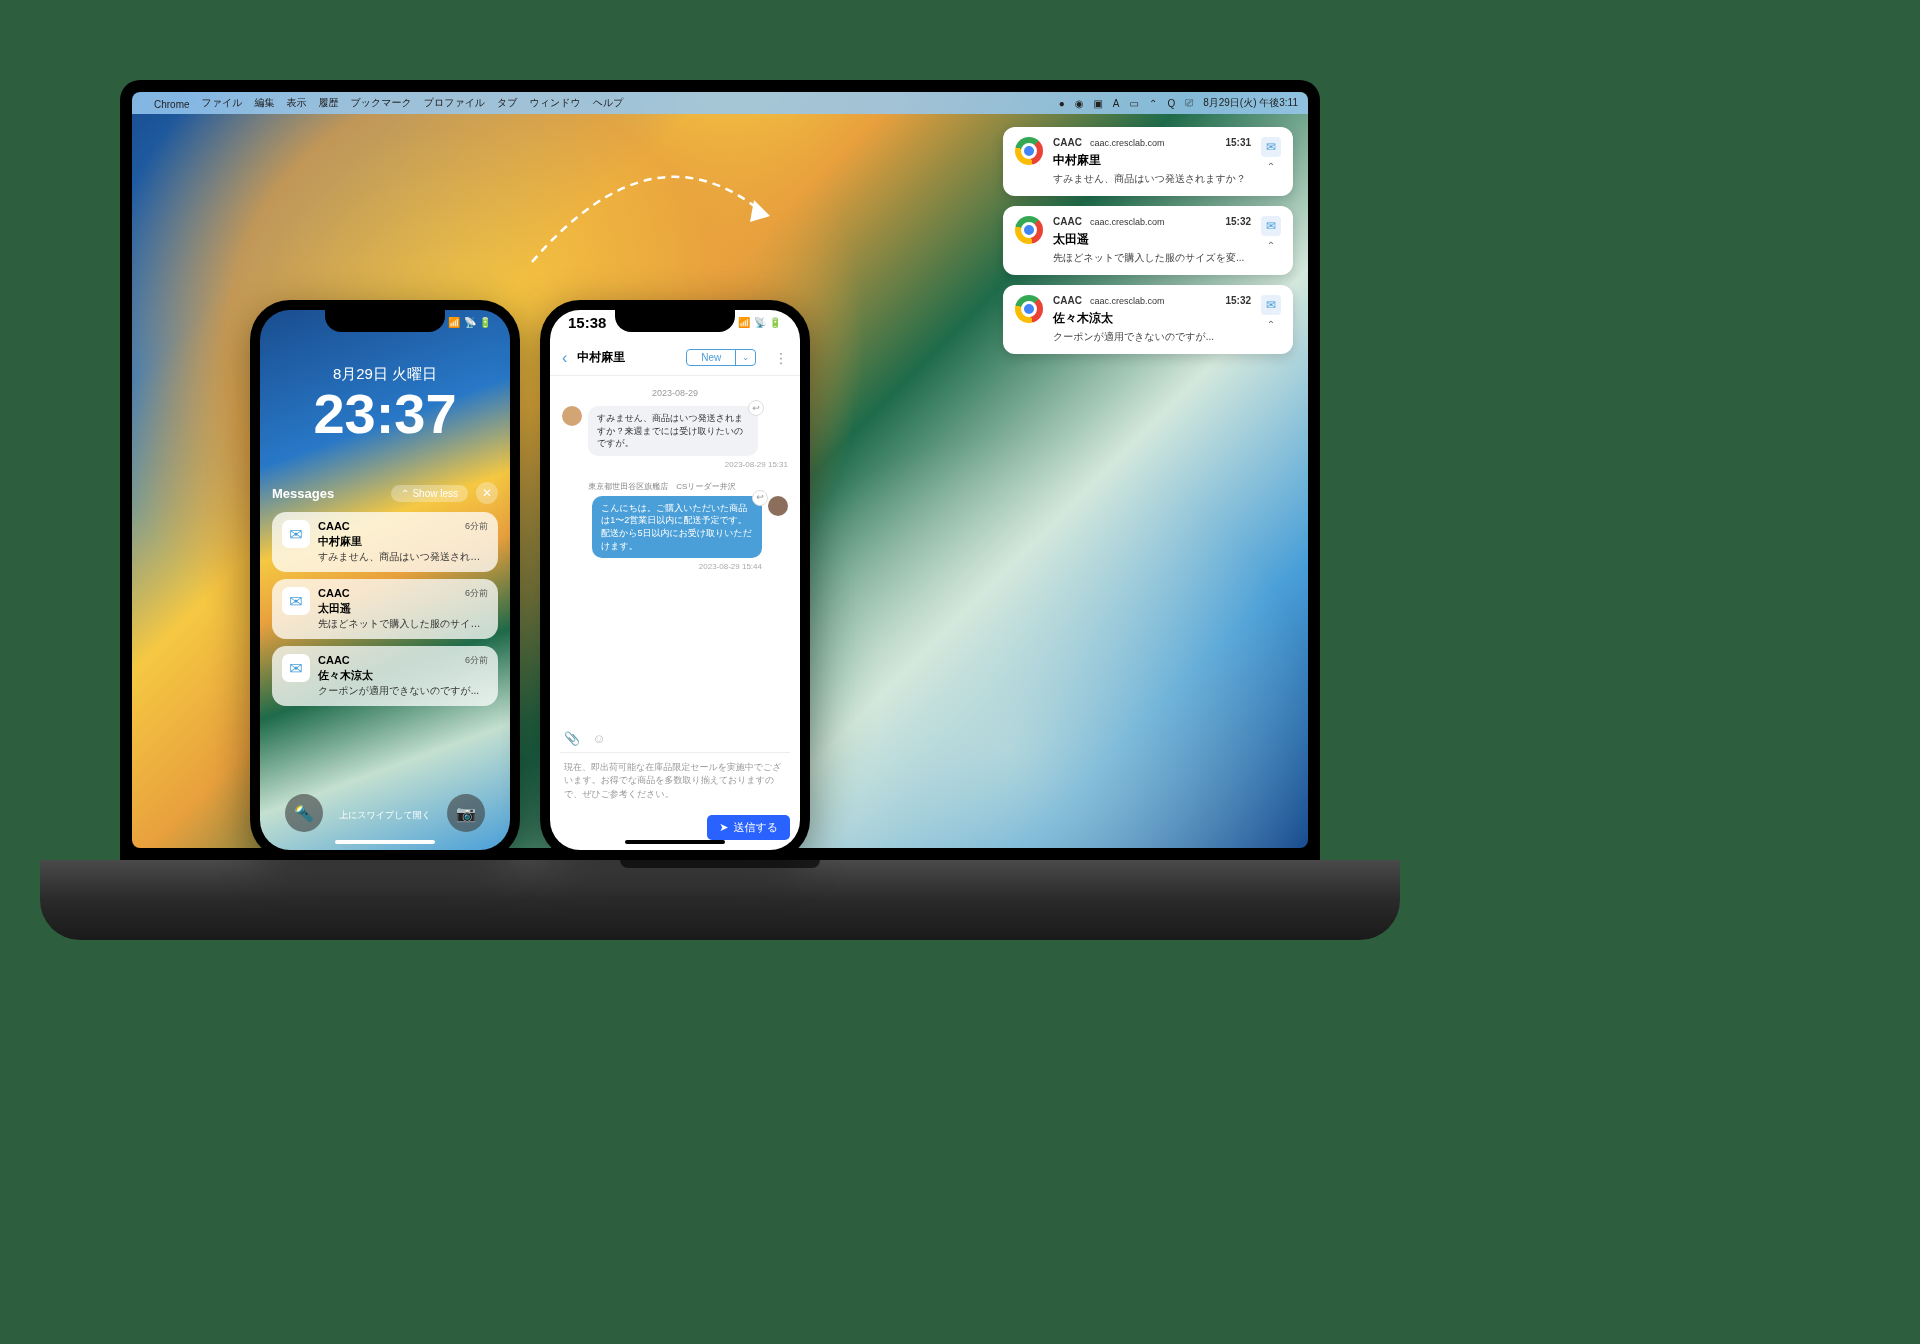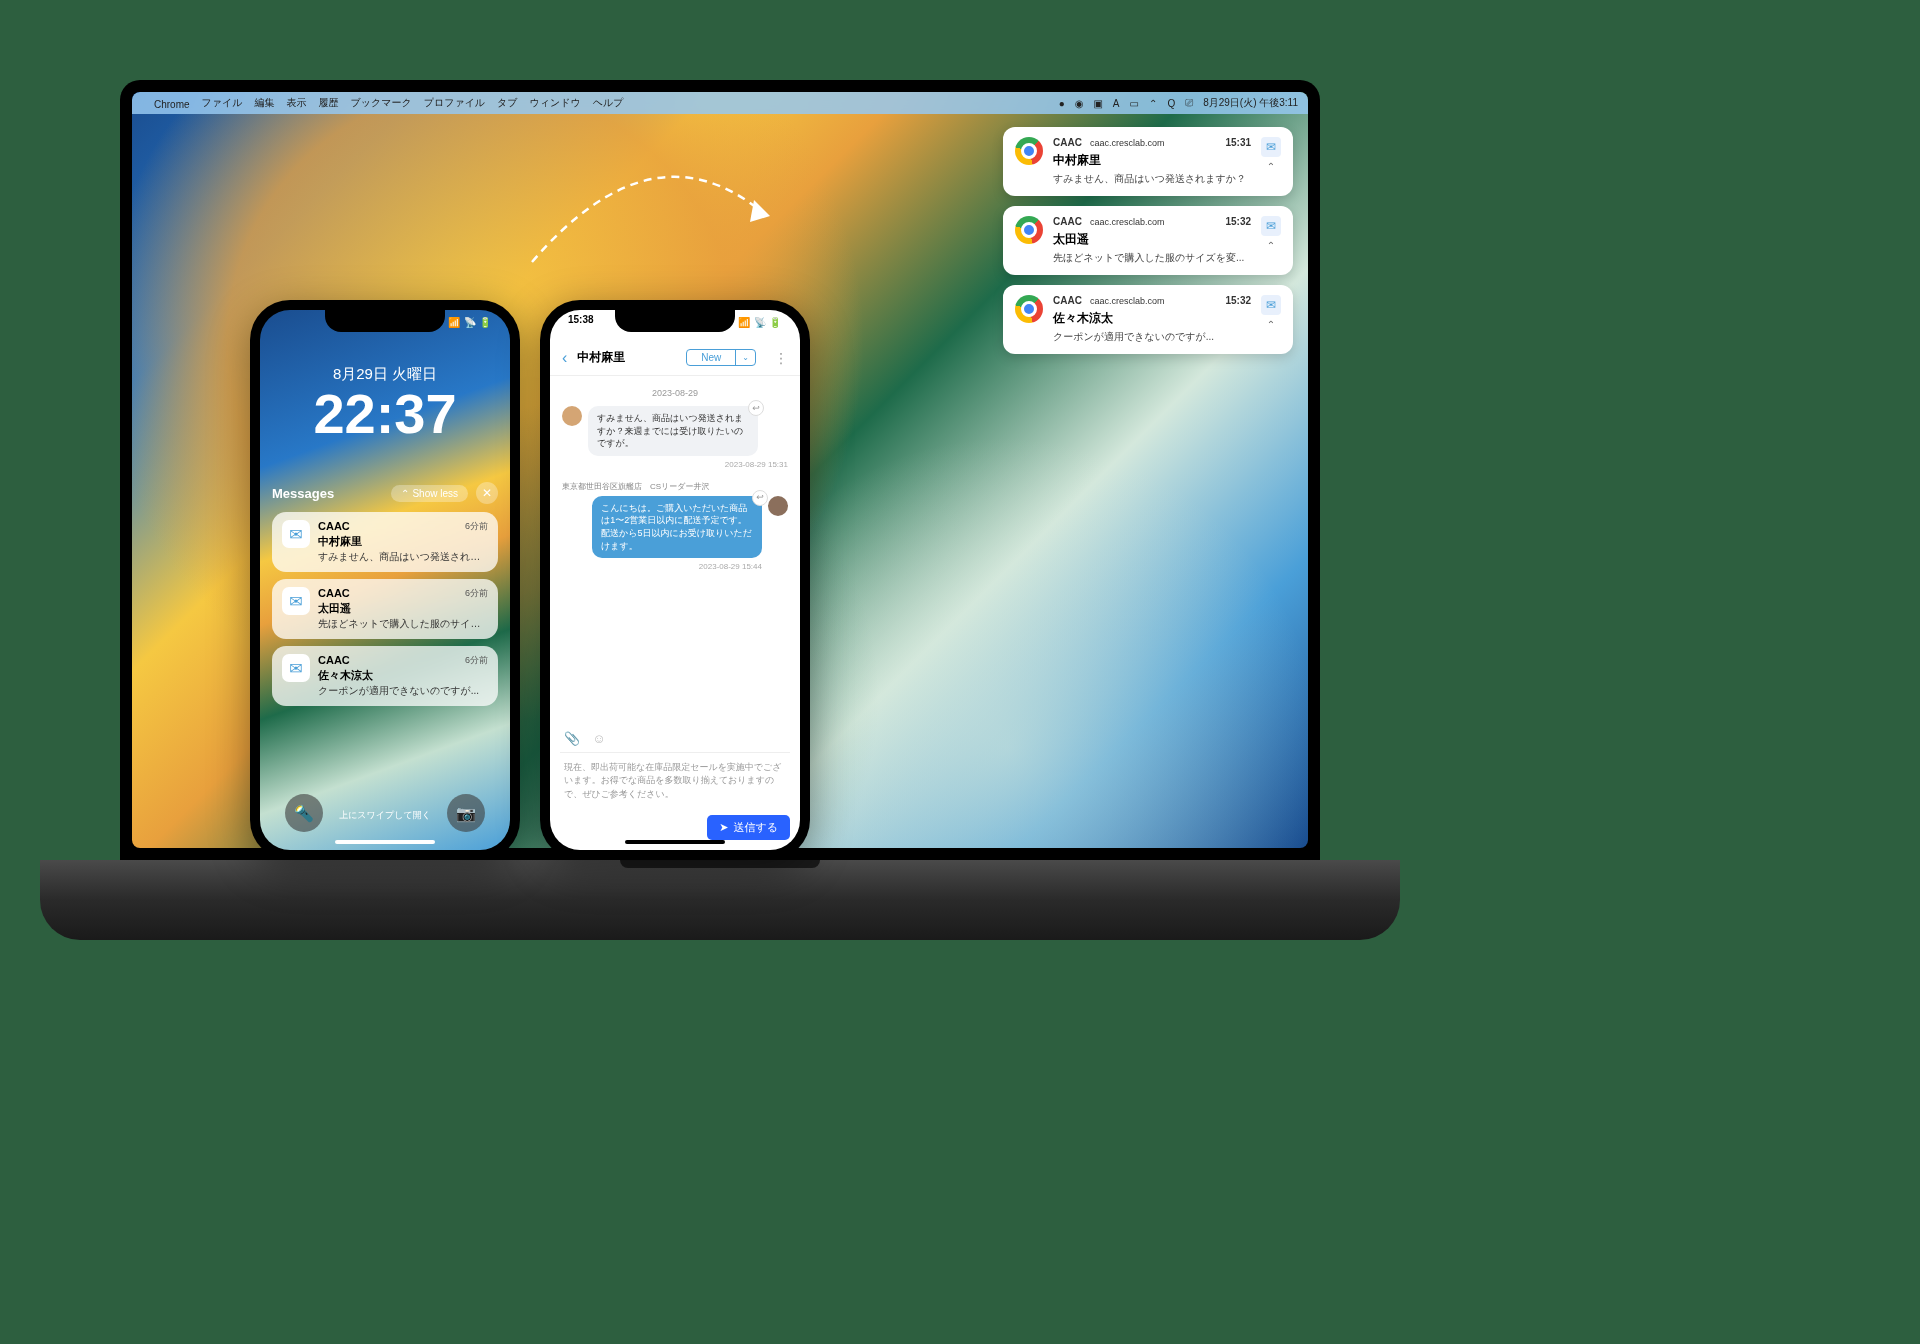--- a/index.html
+++ b/index.html
@@ -71,38 +71,38 @@
 .lock-notif-msg { font-size: 10px; color: #333; margin-top: 1px; white-space: nowrap; overflow: hidden; text-overflow: ellipsis; }
 .lock-bottom { position: absolute; bottom: 18px; left: 0; right: 0; display: flex; justify-content: space-between; align-items: center; padding: 0 25px; }
 .lock-circle { width: 38px; height: 38px; border-radius: 50%; background: rgba(60,60,60,0.6); display: flex; align-items: center; justify-content: center; color: #fff; font-size: 16px; }
 .swipe-hint { position: absolute; bottom: 28px; left: 0; right: 0; text-align: center; color: #fff; font-size: 9px; }
 .home-indicator { position: absolute; bottom: 6px; left: 50%; transform: translateX(-50%); width: 100px; height: 4px; background: #fff; border-radius: 3px; }
 
 
 .phone2 { left: 540px; top: 300px; }
 .phone2 .phone-screen { background: #fff; }
 .phone2 .statusbar { color: #000; }
-.phone2-time { font-size: 10px; font-weight: 700; }
+.phone2-time { font-size: 15px; font-weight: 700; }
 .chat-header { margin-top: 30px; height: 36px; border-bottom: 1px solid #eee; display: flex; align-items: center; padding: 0 12px; gap: 10px; }
 .back-chev { color: #4a9fd8; font-size: 16px; }
 .chat-name { font-size: 12px; font-weight: 700; }
 .tag-new { margin-left: auto; border: 1px solid #4a9fd8; border-radius: 4px; display: flex; align-items: center; font-size: 10px; }
 .tag-new-label { padding: 2px 14px; color: #4a9fd8; border-right: 1px solid #4a9fd8; }
 .tag-new-drop { padding: 2px 6px; color: #4a9fd8; font-size: 8px; }
 .more-dots { color: #999; font-size: 14px; margin-left: 8px; }
 .chat-body { padding: 8px 12px; height: 370px; overflow: hidden; }
 .chat-date { text-align: center; font-size: 9px; color: #999; margin: 4px 0 8px; }
 .msg-row { display: flex; gap: 6px; margin-bottom: 4px; }
 .msg-out { justify-content: flex-end; }
 .avatar { width: 20px; height: 20px; border-radius: 50%; background: #d4a574; flex-shrink: 0; }
 .avatar2 { background: #8b6f5c; }
 .bubble { max-width: 170px; padding: 6px 9px; border-radius: 10px; font-size: 9px; line-height: 1.4; position: relative; }
 .bubble-in { background: #f0f2f5; color: #333; }
 .bubble-out { background: #4a9fd8; color: #fff; }
-.bubble-label { font-size: 8px; color: #888; text-align: left; margin: 2px 26px 4px 0; }
+.bubble-label { font-size: 8px; color: #888; text-align: center; margin: 2px 26px 4px 0; }
 .timestamp { font-size: 8px; color: #aaa; margin: 2px 0 12px 26px; text-align: right; }
 .timestamp-out { text-align: right; margin: 2px 26px 8px 0; }
 .reply-icon { position: absolute; top: -6px; right: -6px; width: 16px; height: 16px; border-radius: 50%; background: #fff; border: 1px solid #ddd; display: flex; align-items: center; justify-content: center; font-size: 9px; color: #999; }
 .chat-input-area { position: absolute; bottom: 10px; left: 10px; right: 10px; }
 .attach-row { display: flex; gap: 12px; padding: 6px 4px; }
 .attach-icon { color: #bbb; font-size: 13px; }
 .input-box { border-top: 1px solid #eee; padding: 8px 4px; font-size: 9px; color: #999; line-height: 1.5; }
 .send-row { display: flex; justify-content: flex-end; margin-top: 6px; }
 .send-btn { background: #2962ff; color: #fff; border-radius: 5px; padding: 5px 12px; font-size: 11px; display: flex; align-items: center; gap: 5px; }
 .phone2 .home-indicator { background: #000; }
@@ -211,21 +211,21 @@
     <div class="notch"></div>
     <div class="statusbar">
         <span></span>
         <span class="status-icons">
           <span>📶</span>
           <span>📡</span>
           <span>🔋</span>
         </span>
       </div>
     <div class="lock-date">8月29日 火曜日</div>
-    <div class="lock-time">22:37</div>
+    <div class="lock-time">23:37</div>
     <div class="notif-group">
       <div class="group-header">
         <span class="group-title">Messages</span>
         <span class="show-less">
             <span>⌃</span>
             <span>Show less</span>
           </span>
         <span class="close-btn">✕</span>
       </div>
       <div class="lock-notif">

